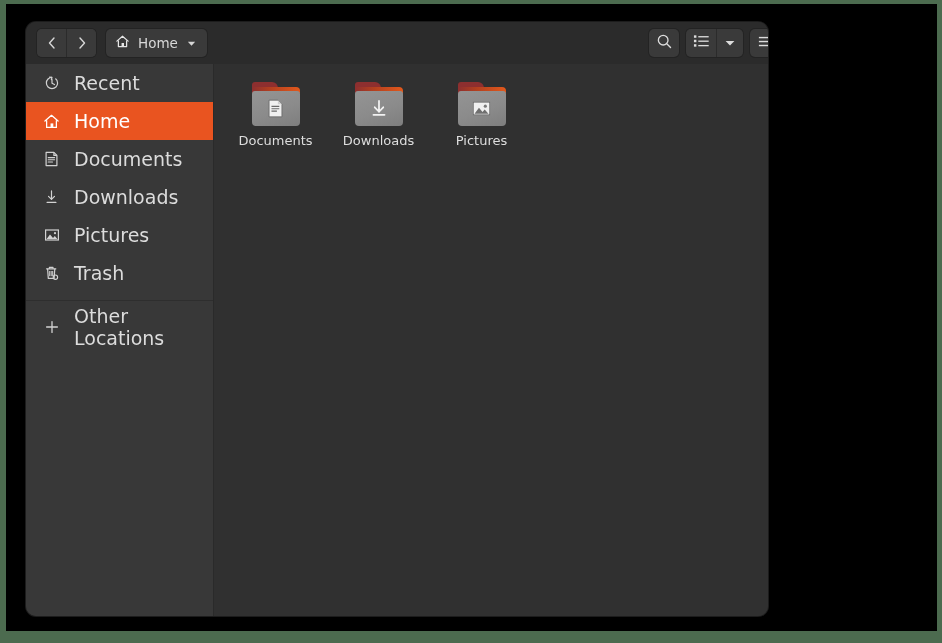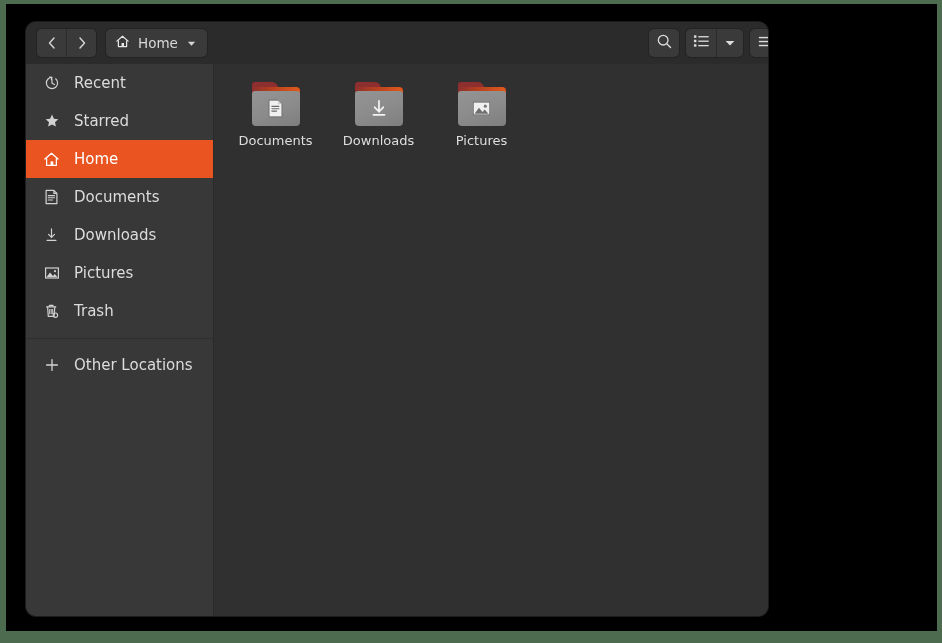--- a/index.html
+++ b/index.html
@@ -173,21 +173,21 @@
     border-right: 1px solid #2a2a2a;
   }
   .side-item {
     height: 38px;
     display: flex;
     align-items: center;
     padding-left: 17px;
     gap: 14px;
     cursor: pointer;
     color: #dcdcdc;
-    font-size: 15px;
+    font-size: 19px;
   }
   .side-item.selected {
     background: #e95420;
     color: #ffffff;
   }
   .side-icon {
     width: 17px; height: 17px;
     display: flex;
     align-items: center;
     justify-content: center;
@@ -372,28 +372,20 @@
         <svg width="16" height="16" viewBox="0 0 16 16" aria-hidden="true">
           <path d="M13.6 8 A5.6 5.6 0 1 1 8 2.4" fill="none" stroke="#d2d2d2" stroke-width="1.2"></path>
           <path d="M13.6 8 A5.6 5.6 0 0 0 11.4 3.6" fill="none" stroke="#d2d2d2" stroke-width="1.2"></path>
           <path d="M5.6 2.2 L8 2.4 L7.4 4.6" fill="none" stroke="#d2d2d2" stroke-width="1.2" stroke-linecap="round" stroke-linejoin="round"></path>
           <path d="M8 4.6 V8.2 L10.4 9.6" fill="none" stroke="#d2d2d2" stroke-width="1.2" stroke-linecap="round"></path>
         </svg>
       </span>
       <span>Recent</span>
     </div>
 
-    <div class="side-item">
-      <span class="side-icon">
-        <svg width="16" height="16" viewBox="0 0 16 16" aria-hidden="true">
-          <path d="M8 1.6 L9.9 5.7 L14.3 6.2 L11 9.2 L11.9 13.6 L8 11.4 L4.1 13.6 L5 9.2 L1.7 6.2 L6.1 5.7 Z" fill="#d2d2d2"></path>
-        </svg>
-      </span>
-      <span>Starred</span>
-    </div>
 
     <div class="side-item selected">
       <span class="side-icon">
         <svg width="17" height="17" viewBox="0 0 16 16" aria-hidden="true">
           <path d="M1.8 7.6 L8 2.2 L14.2 7.6" fill="none" stroke="#ffffff" stroke-width="1.2" stroke-linecap="round" stroke-linejoin="round"></path>
           <path d="M3.4 7.2 V13.6 H12.6 V7.2" fill="none" stroke="#ffffff" stroke-width="1.2" stroke-linecap="round" stroke-linejoin="round"></path>
           <rect x="7.1" y="9.8" width="2.6" height="3.8" fill="#ffffff"></rect>
         </svg>
       </span>
       <span>Home</span>

